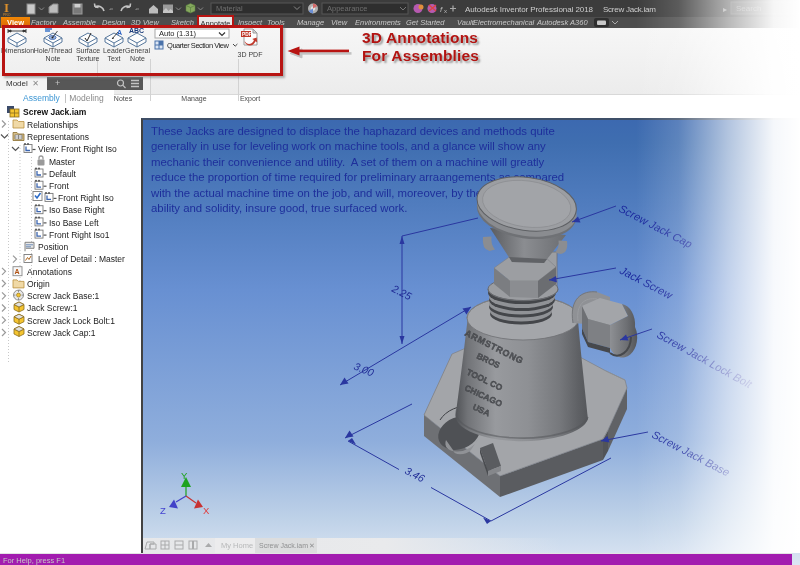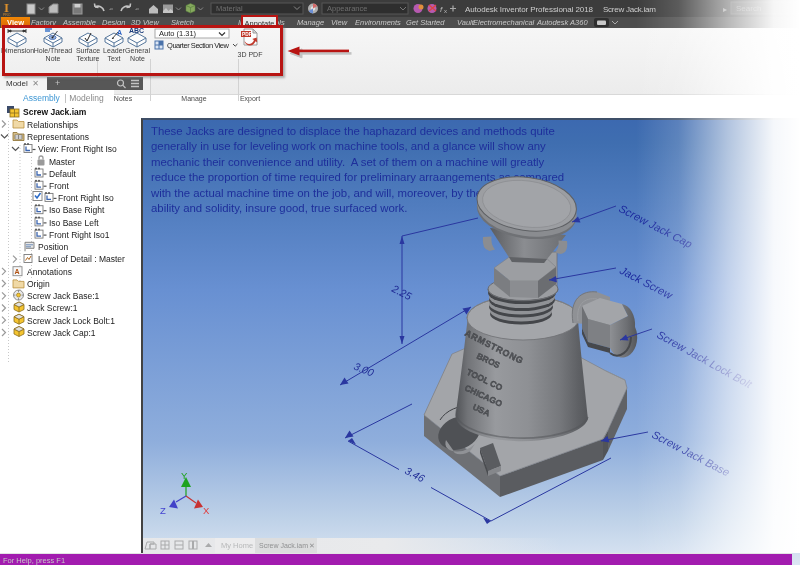--- a/index.html
+++ b/index.html
@@ -6,21 +6,21 @@
 *{box-sizing:border-box;}
 .abs{position:absolute;}
 #page{position:relative;width:800px;height:565px;}
 
 #titlebar{position:absolute;left:0;top:0;width:800px;height:17px;background:#3c3c3c;}
 #menurow{position:absolute;left:0;top:17px;width:800px;height:11px;background:#4d4d4d;}
 .tab{position:absolute;top:0;height:27px;font-size:7.5px;color:#c9c9c9;line-height:11px;font-style:italic;}
 #filetab{position:absolute;left:1px;top:0;width:29px;height:11px;background:linear-gradient(#f08705,#d96504);
  color:#fff;font-size:7.5px;line-height:11px;text-align:center;font-weight:bold;}
 #annotab{position:absolute;left:197px;top:-2px;width:37px;height:13px;background:#e9e9e9;
- color:#2a2a2a;font-size:7.5px;line-height:13px;text-align:center;border:2px solid #b81412;border-bottom:none;margin-left:44px;}
+ color:#2a2a2a;font-size:7.5px;line-height:13px;text-align:center;border:2px solid #b81412;border-bottom:none;}
 
 #ribbon{position:absolute;left:0;top:28px;width:800px;height:67px;background:linear-gradient(#f6f6f6,#ececec);border-bottom:1px solid #d8d8d8;}
 #redbox{position:absolute;left:2px;top:25px;width:281px;height:51px;border:3px solid #b81412;box-shadow:2px 2px 2px rgba(120,120,120,.55);}
 .sep{position:absolute;top:31px;height:42px;width:1px;background:#d2d2d2;}
 .iclabel{position:absolute;font-size:7px;color:#3d3d3d;text-align:center;line-height:7.5px;}
 .panlabel{position:absolute;top:67px;font-size:7px;color:#4a4a4a;text-align:center;}
 
 #lpanel{position:absolute;left:0;top:77px;width:114px;height:488px;background:#fff;}
 #ltabbar{position:absolute;left:0;top:0;width:143px;height:13px;background:#575757;}
 #modeltab{position:absolute;left:0;top:0;width:47px;height:13px;background:#f4f4f4;color:#333;
@@ -490,14 +490,15 @@
    <text x="78" y="10" font-size="7.5" fill="#b7b8b9">My Home</text>
    <rect x="112" y="0" width="62" height="15" fill="#dcddde"></rect>
    <text x="116" y="10" font-size="7" fill="#8f9091">Screw Jack.iam</text>
    <text x="166" y="10" font-size="7" fill="#8f9091">✕</text>
   </svg>
  </div>
  <div id="statusbar">
       <span style="position:absolute;left:3px;top:2px;font-size:7.5px;color:#c6c6c6">For Help, press F1</span>
     </div>
  <div id="redbox"></div>
+ <div id="redtext">3D Annotations<br>For Assemblies</div>
  <div id="rightfade"></div>
 </div>
 
 </body></html>

